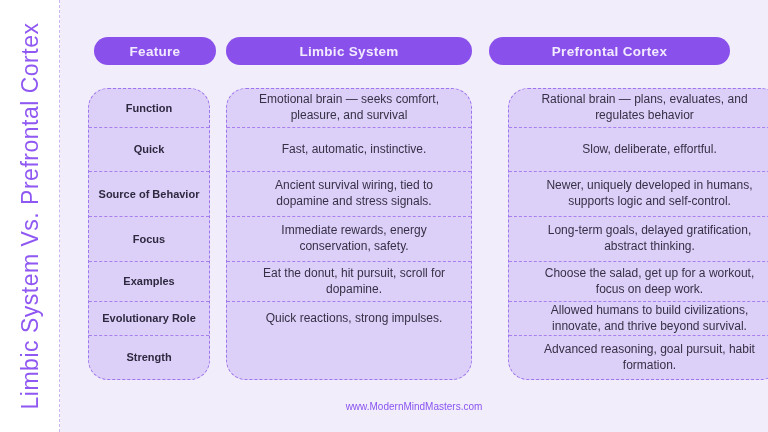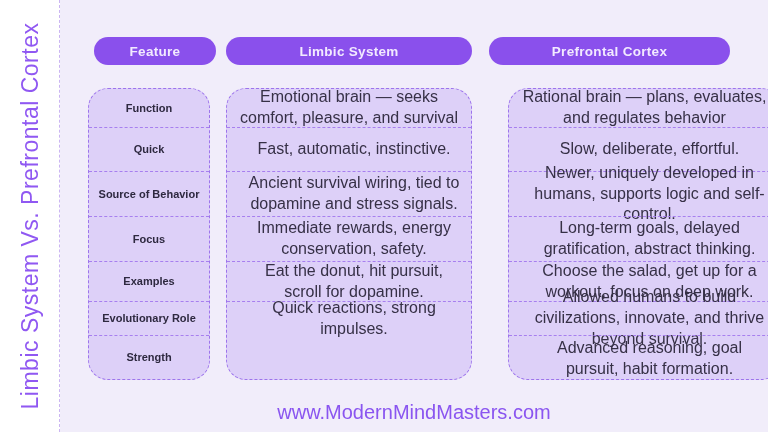--- a/index.html
+++ b/index.html
@@ -41,28 +41,28 @@
     grid-template-rows:38px 44px 45px 45px 40px 34px 1fr;
     overflow:hidden;
   }
   .col-feature   { left:88px;  width:122px; }
   .col-limbic    { left:226px; width:246px; }
   .col-prefrontal{ left:508px; width:273px; }
 
   .cell {
     display:flex; align-items:center; justify-content:center;
     text-align:center; padding:2px 10px; box-sizing:border-box;
-    font-size:16px; line-height:1.3; color:#363046;
+    font-size:12px; line-height:1.3; color:#363046;
   }
   .cell + .cell { border-top:1px dashed #A77FEF;padding-left:20px; }
   .cell.label { font-weight:bold; font-size:11px; color:#2E2940; padding:2px 8px; }
 
   .footer-url {
     position:absolute; left:60px; width:708px; top:401px;
-    text-align:center; font-size:20px; font-weight:500; color:#8A55F0;
+    text-align:center; font-size:10px; font-weight:500; color:#8A55F0;
   }
 </style>
 </head>
 <body>
 
 <div class="stage">
 
   <div class="sidebar"></div>
   <div class="vertical-title">Limbic System Vs. Prefrontal Cortex</div>
 

